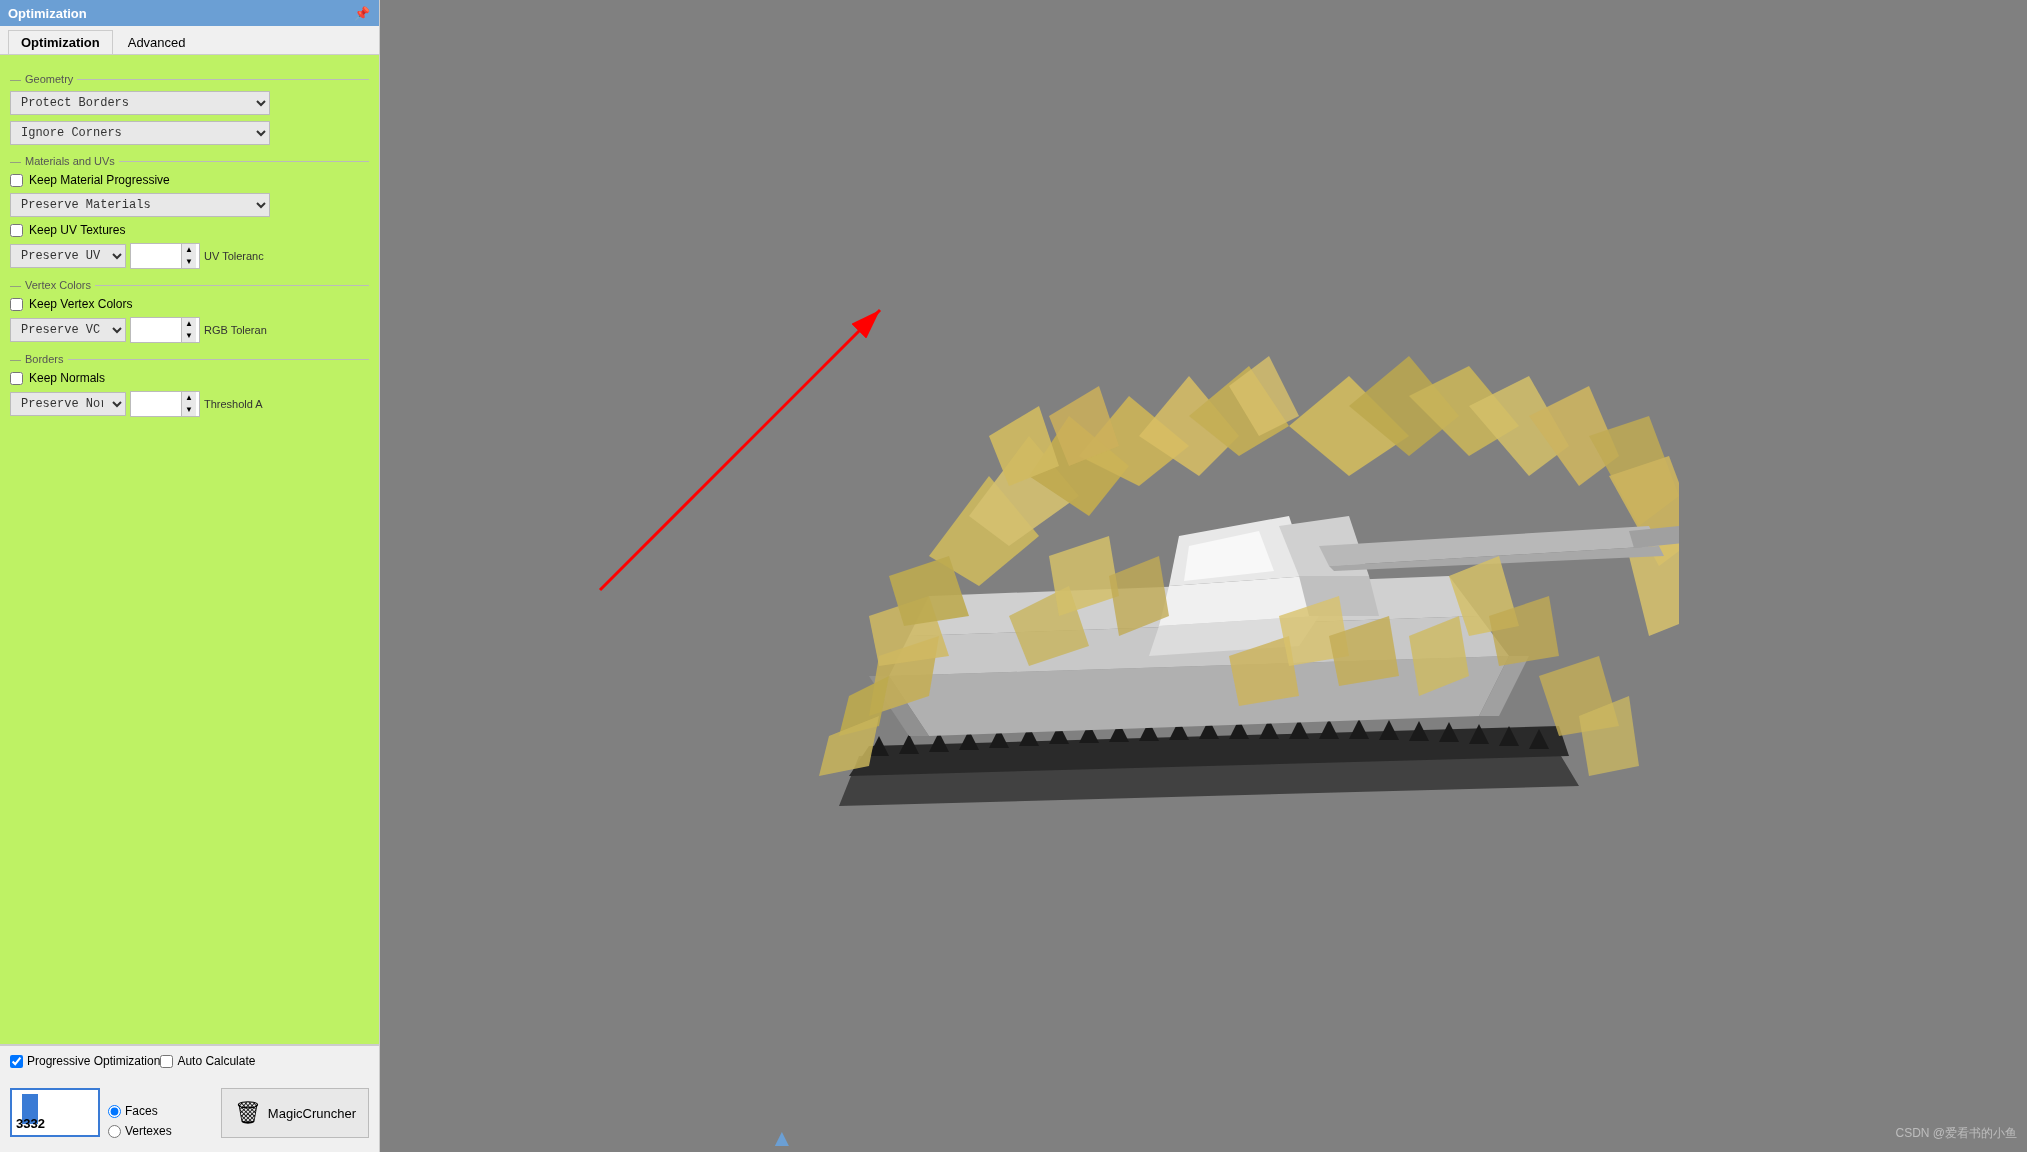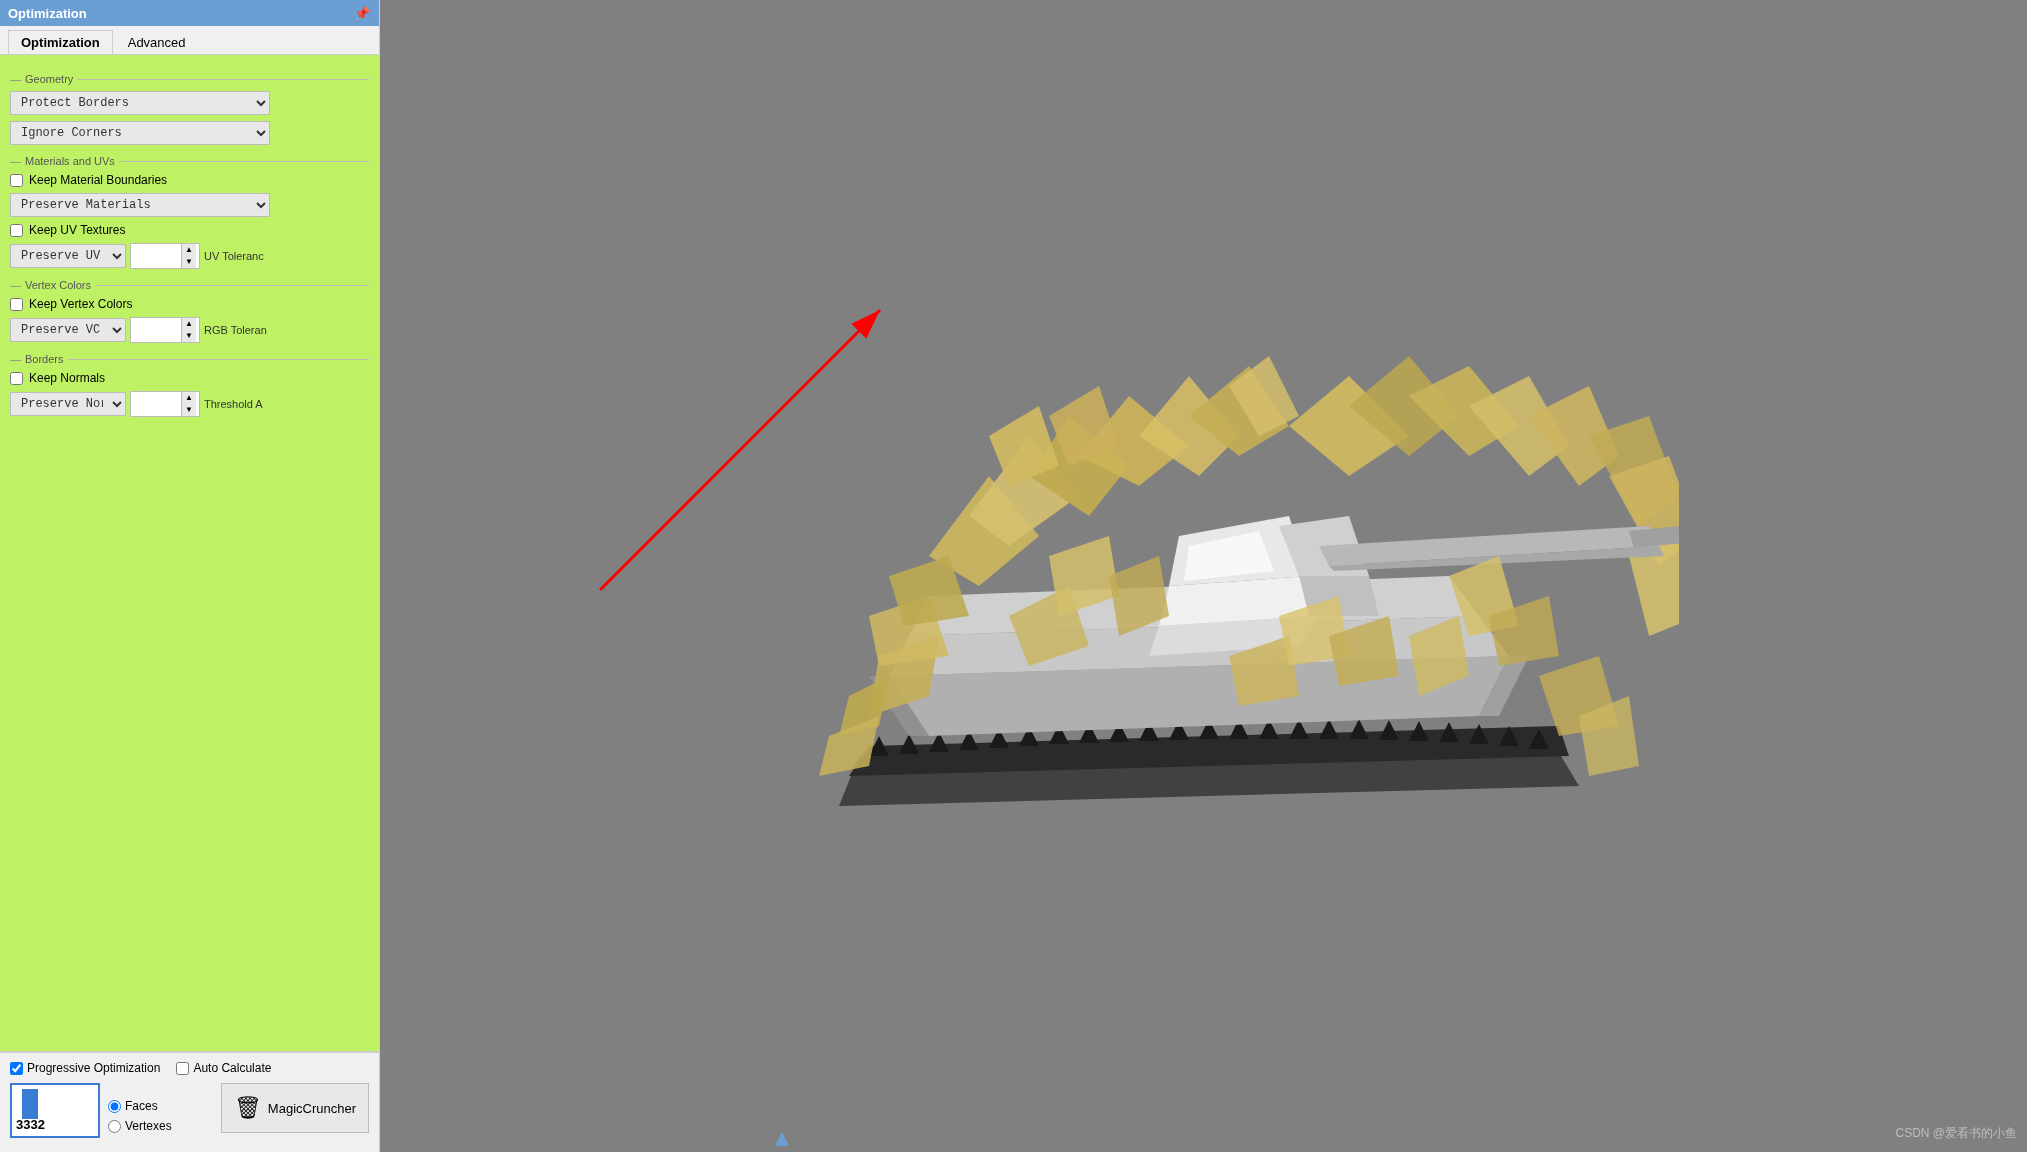--- a/index.html
+++ b/index.html
@@ -169,43 +169,43 @@
     
     .panel-bottom {
       background: #f0f0f0;
       border-top: 2px solid #ccc;
       padding: 8px 10px;
     }
 
     .bottom-checkboxes {
       display: flex;
       align-items: center;
-      gap: 16px;
-      margin-bottom: 8px;
+      gap: 0;
+      margin-bottom: 20px;
     }
 
     .bottom-checkboxes label {
       display: flex;
       align-items: center;
       gap: 4px;
       font-size: 12px;
     }
 
     .slider-area {
       display: flex;
       align-items: flex-start;
       gap: 8px;
       margin-bottom: 6px;
     }
 
     .slider-box {
       border: 2px solid #3a7bd5;
       background: white;
       width: 90px;
-      height: 55px;
+      height: 49px;
       position: relative;
       display: flex;
       flex-direction: column;
       align-items: center;
       justify-content: flex-end;
       padding: 2px;
     }
 
     .slider-fill {
       width: 16px;
@@ -334,21 +334,21 @@
         <option>All Corners</option>
       </select>
     </div>
 
     <div class="section-header">
       <span>Materials and UVs</span>
     </div>
 
     <div class="checkbox-row">
       <input type="checkbox" style="">
-      <label>Keep Material Boundaries</label>
+      <label>Keep Material Progressive</label>
     </div>
 
     <div class="dropdown-row">
       <select>
         <option>Preserve Materials</option>
         <option>No Materials</option>
       </select>
     </div>
 
     <div class="checkbox-row">

